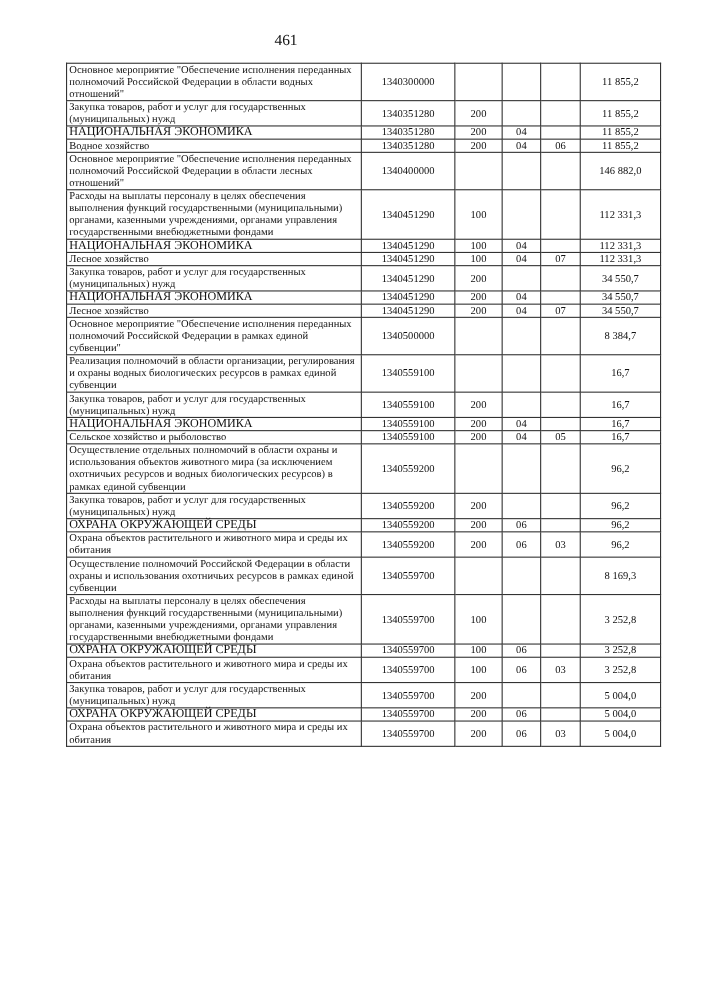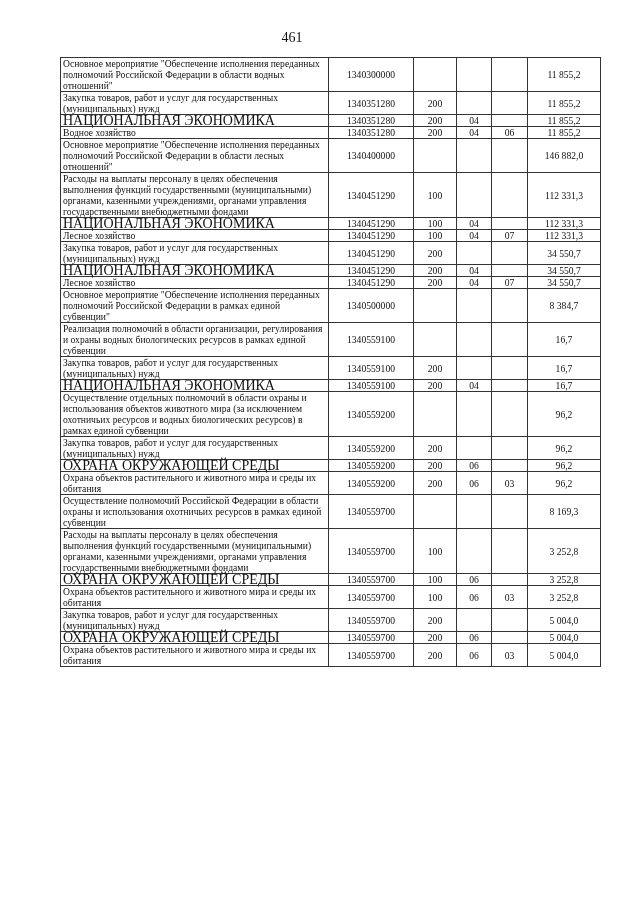--- a/index.html
+++ b/index.html
@@ -1,32 +1,32 @@
 <!DOCTYPE html>
 <html><head>
 <meta charset="utf-8">
 <style>
   html, body { margin: 0; padding: 0; background: #ffffff; }
   body { width: 640px; height: 905px; position: relative; overflow: hidden;
          font-family: "Liberation Serif", "DejaVu Serif", serif; color: #111; }
   .page-number { position: absolute; top: 30px; left: 0; width: 520px; text-align: center;
-                 font-size: 14px; margin-left: 32px; }
+                 font-size: 14px; }
   table.budget { position: absolute; top: 57px; left: 60px; width: 540px;
                  border-collapse: collapse; table-layout: fixed; font-size: 9.6px; line-height: 11px; }
   table.budget td { border: 1px solid #333; padding: 0 2px; vertical-align: middle; }
   col.c-desc { width: 268px; }
   col.c-code { width: 85px; }
   col.c-vr { width: 43px; }
   col.c-rz { width: 35px; }
   col.c-pr { width: 36px; }
   col.c-amt { width: 73px; }
   td.desc { text-align: left; }
   td.code, td.vr, td.rz, td.pr { text-align: center; }
   td.amt { text-align: center; }
-  tr.caps td.desc { font-size: 14px; }
+  tr.caps td.desc { font-size: 11px; }
 </style>
 </head>
 <body>
 
 <div class="page-number">461</div>
 
 <table class="budget">
   <colgroup>
     <col class="c-desc">
       <col class="c-code">
@@ -150,20 +150,28 @@
       </tr>
       <tr class="caps">
         <td class="desc">НАЦИОНАЛЬНАЯ ЭКОНОМИКА</td>
         <td class="code">1340559100</td>
         <td class="vr">200</td>
         <td class="rz">04</td>
         <td class="pr"></td>
         <td class="amt">16,7</td>
       </tr>
       <tr>
+        <td class="desc">Сельское хозяйство и рыболовство</td>
+        <td class="code">1340559100</td>
+        <td class="vr">200</td>
+        <td class="rz">04</td>
+        <td class="pr">05</td>
+        <td class="amt">16,7</td>
+      </tr>
+      <tr>
         <td class="desc">Осуществление отдельных полномочий в области охраны и использования объектов животного мира (за исключением охотничьих ресурсов и водных биологических ресурсов) в рамках единой субвенции</td>
         <td class="code">1340559200</td>
         <td class="vr"></td>
         <td class="rz"></td>
         <td class="pr"></td>
         <td class="amt">96,2</td>
       </tr>
       <tr>
         <td class="desc">Закупка товаров, работ и услуг для государственных (муниципальных) нужд</td>
         <td class="code">1340559200</td>

